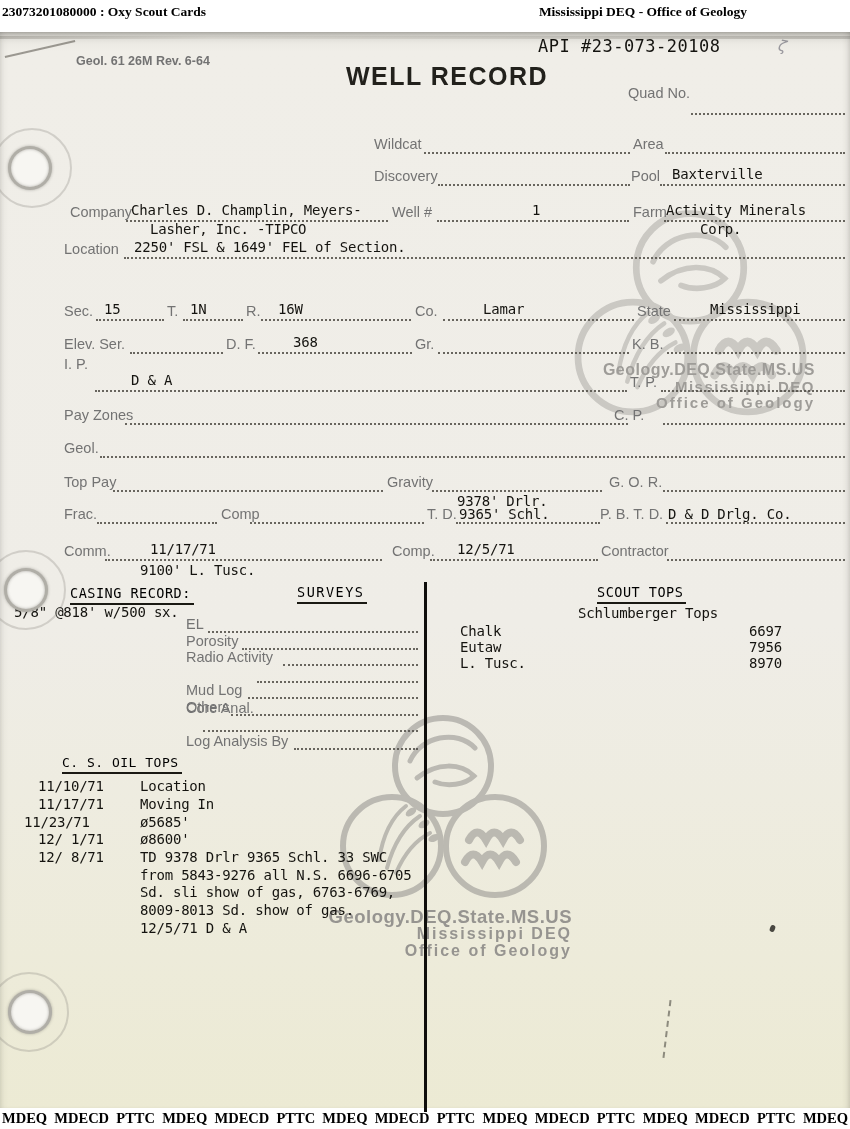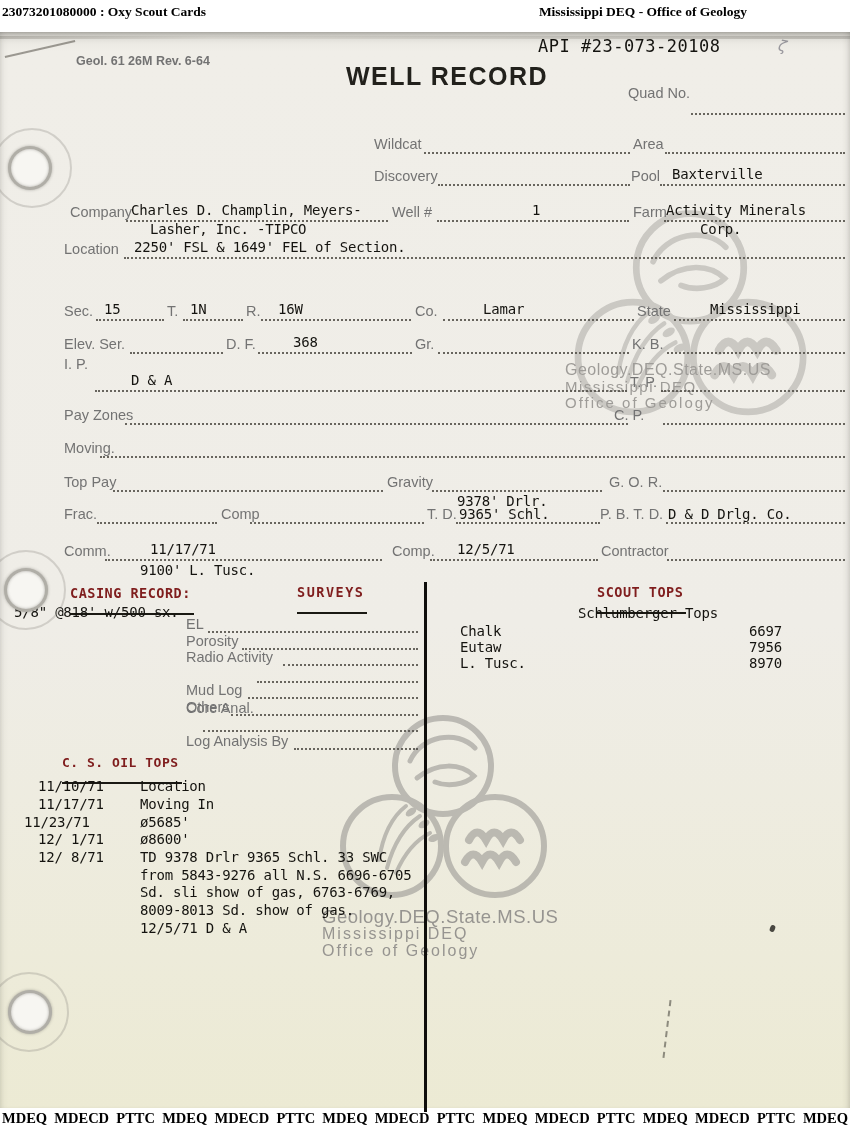--- a/index.html
+++ b/index.html
@@ -9,24 +9,24 @@
   .bar-top .r{position:absolute;right:3px;top:4px;font:bold 13.5px "Liberation Serif",serif;color:#000;white-space:nowrap}
   .page{position:absolute;left:0;top:32px;width:850px;height:1076px;z-index:0;
     background:linear-gradient(180deg,#e7e5df 0,#f0eee8 20px,#efede7 55%,#ecead3f4 100%);
     background-color:#efede7;
     box-shadow:inset 0 8px 10px -7px rgba(55,52,46,.55), inset -6px 0 10px -8px rgba(55,52,46,.4), inset 6px 0 10px -8px rgba(55,52,46,.28)}
   .footer{position:absolute;left:0;top:1108px;width:850px;height:21px;background:#fff;z-index:5}
   .footer-text{position:absolute;left:2px;right:2px;top:2px;font:bold 14.5px "Liberation Serif",serif;color:#000;text-align:justify;text-align-last:justify}
   .lbl{position:absolute;font-family:Liberation Sans, sans-serif;font-size:14.5px;color:#737373;white-space:nowrap;z-index:2}
   .val{position:absolute;font-family:"DejaVu Sans Mono",monospace;font-size:14px;color:#14130f;white-space:nowrap;z-index:2;letter-spacing:-.2px}
   .lead{position:absolute;height:0;border-bottom:2px dotted #514e47;opacity:.85;z-index:2}
-  .hdr{position:absolute;font-family:"DejaVu Sans Mono",monospace;font-weight:bold;color:#7f1d1d;white-space:nowrap;z-index:2;border-bottom:2.5px solid #1a1913;padding:0 3px 12px 0}
+  .hdr{position:absolute;font-family:"DejaVu Sans Mono",monospace;font-weight:normal;color:#000000;white-space:nowrap;z-index:2;border-bottom:2.5px solid #1a1913;padding:0 3px 2px 0}
   .title{position:absolute;left:447px;top:62px;transform:translateX(-50%);font:bold 25px "Liberation Sans",sans-serif;letter-spacing:1.5px;color:#22211c;z-index:2;white-space:nowrap}
   .divider{position:absolute;left:424px;top:582px;width:3px;height:530px;background:#0f0e0c;z-index:6}
-  .wmt{position:absolute;z-index:1;font-family:"Liberation Sans",sans-serif;font-weight:normal;color:#9e9c98;text-align:left;white-space:nowrap}
+  .wmt{position:absolute;z-index:1;font-family:"Liberation Sans",sans-serif;font-weight:bold;color:#9e9c98;text-align:right;white-space:nowrap}
   .hole-outer{position:absolute;border-radius:50%;border:2px solid rgba(140,136,128,.30);width:76px;height:76px;z-index:3}
   .hole-inner{position:absolute;border-radius:50%;background:#f7f6f2;border:3px solid rgba(118,114,106,.55);
     box-shadow:0 0 3px rgba(90,88,82,.45), inset 0 0 3px rgba(90,88,82,.45);width:38px;height:38px;z-index:3}
   .artifact{position:absolute;z-index:3}
   .wm-svg{position:absolute;left:0;top:0;z-index:1;pointer-events:none}
 </style>
 </head>
 <body>
 
 <div class="page"></div>
@@ -131,21 +131,21 @@
 <div class="lead" style="left:95px;top:390px;width:532px"></div>
 <div class="val" style="left:131px;top:372px">D &amp; A</div>
 <div class="lbl" style="left:630px;top:374px">T. P.</div>
 <div class="lead" style="left:661px;top:390px;width:184px"></div>
 
 <div class="lbl" style="left:64px;top:407px">Pay Zones</div>
 <div class="lead" style="left:125px;top:423px;width:503px"></div>
 <div class="lbl" style="left:614px;top:407px">C. P.</div>
 <div class="lead" style="left:663px;top:423px;width:182px"></div>
 
-<div class="lbl" style="left:64px;top:440px">Moving.</div>
+<div class="lbl" style="left:64px;top:440px">Geol.</div>
 <div class="lead" style="left:100px;top:456px;width:745px"></div>
 
 <div class="lbl" style="left:64px;top:474px">Top Pay</div>
 <div class="lead" style="left:113px;top:490px;width:270px"></div>
 <div class="lbl" style="left:387px;top:474px">Gravity</div>
 <div class="lead" style="left:432px;top:490px;width:170px"></div>
 <div class="lbl" style="left:609px;top:474px">G. O. R.</div>
 <div class="lead" style="left:663px;top:490px;width:182px"></div>
 <div class="val" style="left:457px;top:493px">9378' Drlr.</div>
 

